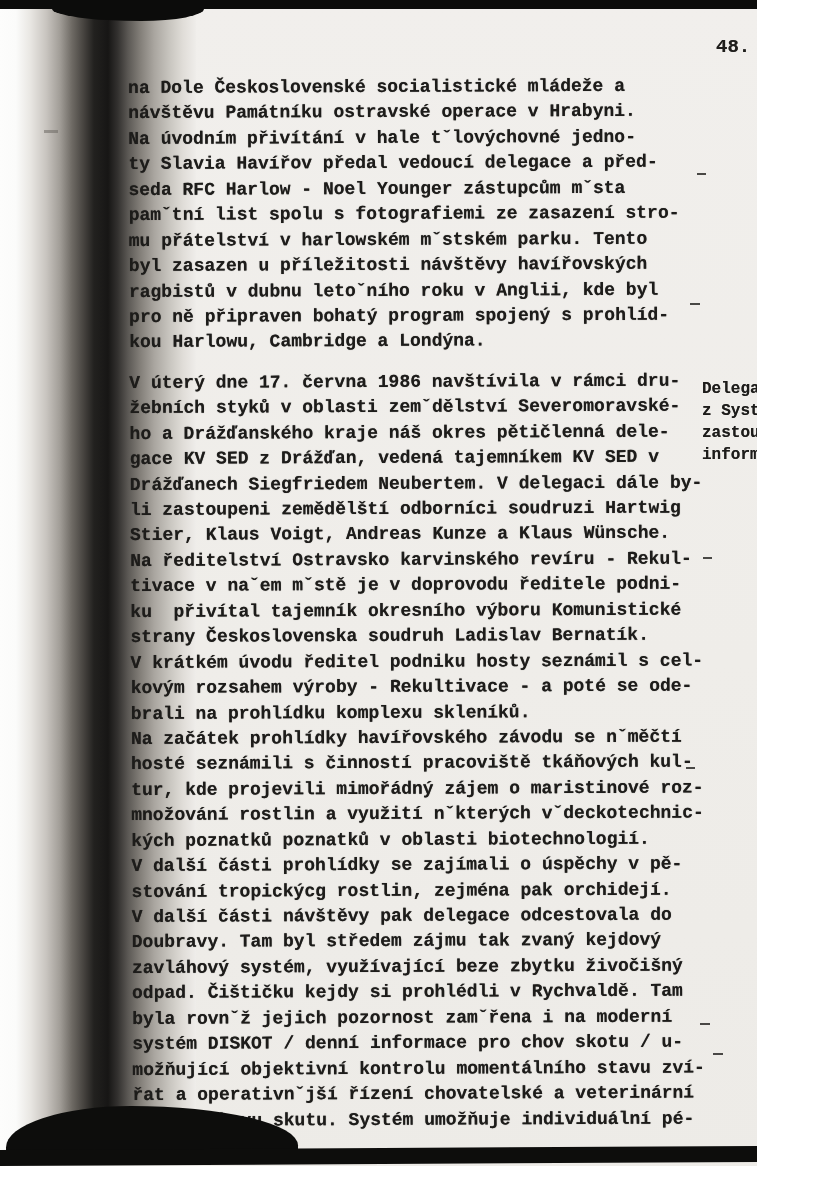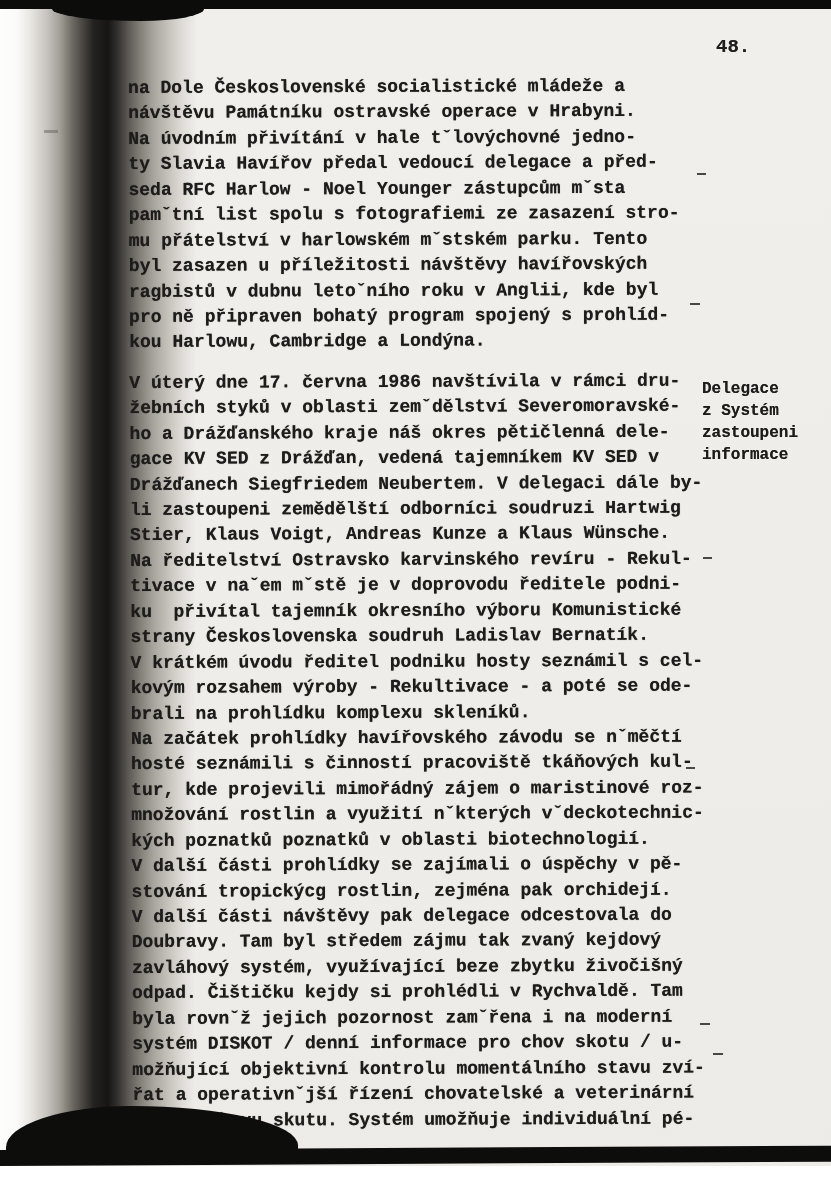--- a/index.html
+++ b/index.html
@@ -1,17 +1,17 @@
 <!DOCTYPE html>
 <html><head>
 <meta charset="utf-8">
 <style>
   html,body{margin:0;padding:0;background:#ffffff;}
   .scan{
-    position:relative;width:831px;height:1199px;overflow:hidden;
+    position:relative;width:757px;height:1199px;overflow:hidden;
     background:linear-gradient(180deg,#f1efec 0%,#efede9 55%,#edebe7 100%);
     font-family:"Liberation Mono","DejaVu Sans Mono",monospace;
   }
   
   .top-bar{position:absolute;top:0;left:0;width:100%;height:9px;background:#0c0c0b;}
   .top-blob{position:absolute;top:0;left:52px;width:152px;height:21px;background:#0c0c0b;
             border-radius:0 0 70% 100% / 0 0 100% 100%;}
   
   .gutter{position:absolute;top:9px;left:0;width:196px;height:1148px;
     background:linear-gradient(90deg,

